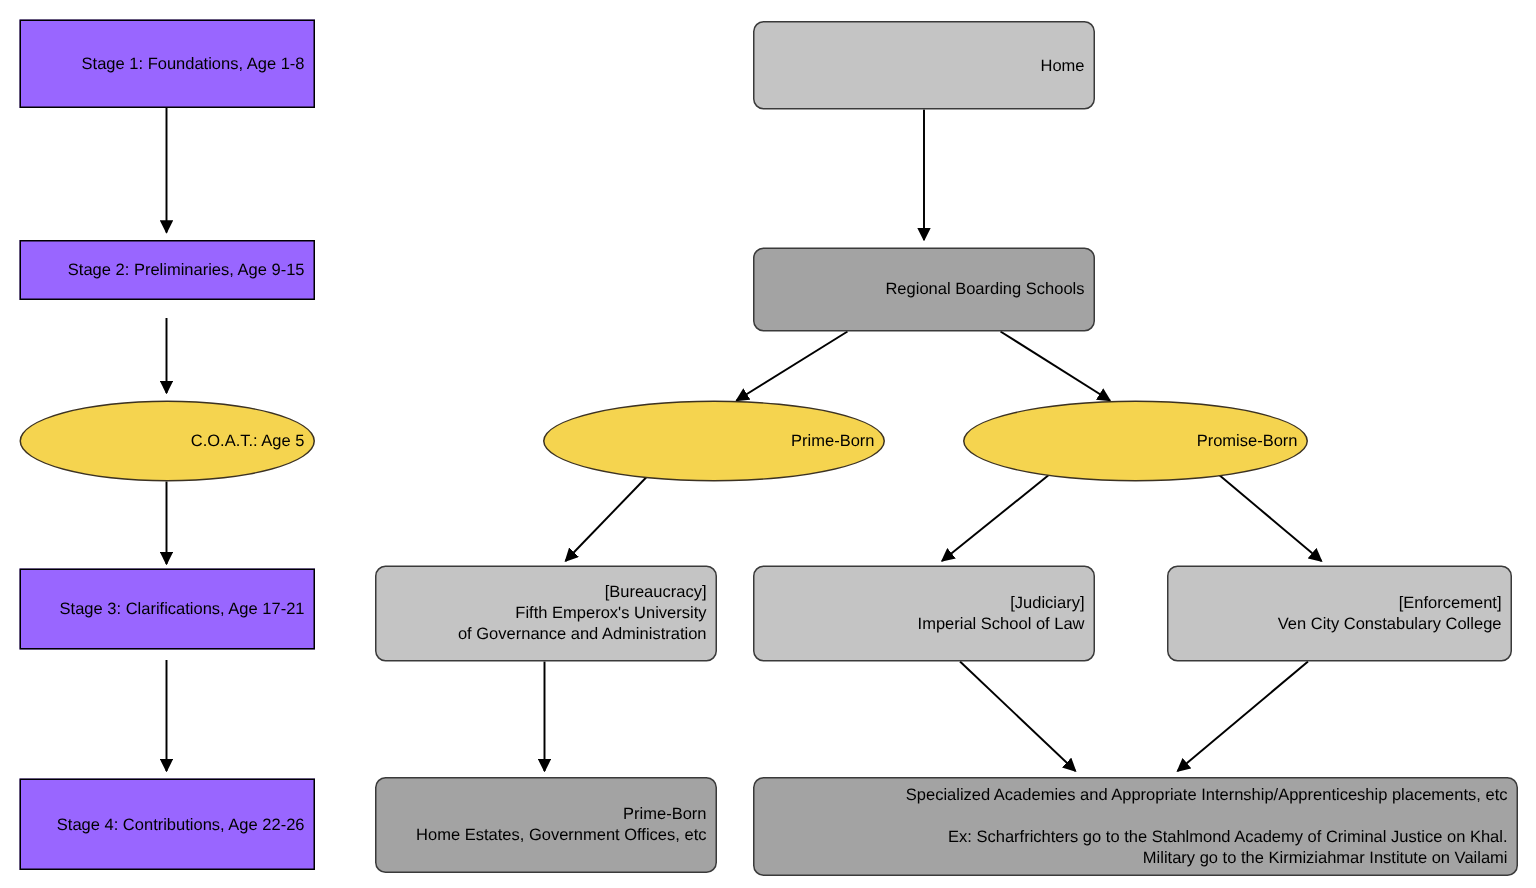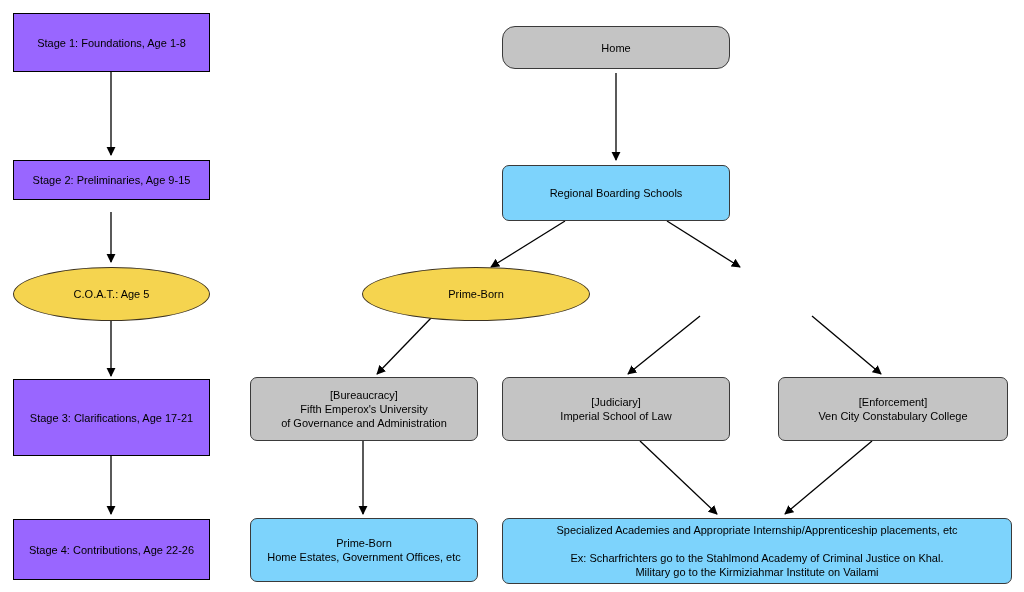--- a/index.html
+++ b/index.html
@@ -24,21 +24,21 @@
     width: 1024px;
     height: 592px;
     pointer-events: none;
   }
   .node {
     position: absolute;
     box-sizing: border-box;
     display: flex;
     align-items: center;
     justify-content: center;
-    text-align: center;
+    text-align: right;
     color: #000000;
     font-size: 11px;
     line-height: 14px;
     border: 1px solid #000000;
     z-index: 2;
   }
   .node .label {
     width: 100%;
     padding: 0 6px;
     box-sizing: border-box;
@@ -49,21 +49,21 @@
   }
   .rect-round {
     border-radius: 7px;
   }
   .ellipse {
     border-radius: 50%;
   }
   .fill-purple { background: #9966ff; }
   .fill-yellow { background: #f5d44f; border-color: #3c3222; }
   .fill-gray-light { background: #c4c4c4; border-color: #3a3a3a; }
-  .fill-gray-dark { background: #7dd3fc; border-color: #3a3a3a; }
+  .fill-gray-dark { background: #a3a3a3; border-color: #3a3a3a; }
 </style>
 </head>
 <body>
 
 <div id="canvas">
 
   <svg id="edges" viewBox="0 0 1024 592" xmlns="http://www.w3.org/2000/svg">
     <defs>
       <marker id="arrow" viewBox="0 0 10 10" refX="9" refY="5" markerWidth="7" markerHeight="7" orient="auto-start-reverse">
         <path d="M 0 0 L 10 5 L 0 10 z" fill="#000000"></path>
@@ -93,40 +93,43 @@
   </div>
 
   <div class="node rect-sharp fill-purple" style="left:13px; top:160px; width:197px; height:40px;">
     <span class="label">Stage 2: Preliminaries, Age 9-15</span>
   </div>
 
   <div class="node ellipse fill-yellow" style="left:13px; top:267px; width:197px; height:54px;">
     <span class="label">C.O.A.T.: Age 5</span>
   </div>
 
-  <div class="node rect-sharp fill-purple" style="left:13px; top:379px; width:197px; height:77px;">
+  <div class="node rect-sharp fill-purple" style="left:13px; top:379px; width:197px; height:54px;">
     <span class="label">Stage 3: Clarifications, Age 17-21</span>
   </div>
 
   <div class="node rect-sharp fill-purple" style="left:13px; top:519px; width:197px; height:61px;">
     <span class="label">Stage 4: Contributions, Age 22-26</span>
   </div>
 
-  <div class="node rect-round fill-gray-light" style="left:502px; top:26px; width:228px; height:43px;border-radius:13px;">
+  <div class="node rect-round fill-gray-light" style="left:502px; top:14px; width:228px; height:59px;">
     <span class="label">Home</span>
   </div>
 
   <div class="node rect-round fill-gray-dark" style="left:502px; top:165px; width:228px; height:56px;">
     <span class="label">Regional Boarding Schools</span>
   </div>
 
   <div class="node ellipse fill-yellow" style="left:362px; top:267px; width:228px; height:54px;">
     <span class="label">Prime-Born</span>
   </div>
 
+  <div class="node ellipse fill-yellow" style="left:642px; top:267px; width:230px; height:54px;">
+    <span class="label">Promise-Born</span>
+  </div>
 
   <div class="node rect-round fill-gray-light" style="left:502px; top:377px; width:228px; height:64px;">
     <span class="label">[Judiciary]
 Imperial School of Law</span>
   </div>
 
   <div class="node rect-round fill-gray-light" style="left:250px; top:377px; width:228px; height:64px;">
     <span class="label">[Bureaucracy]
 Fifth Emperox's University
 of Governance and Administration</span>

